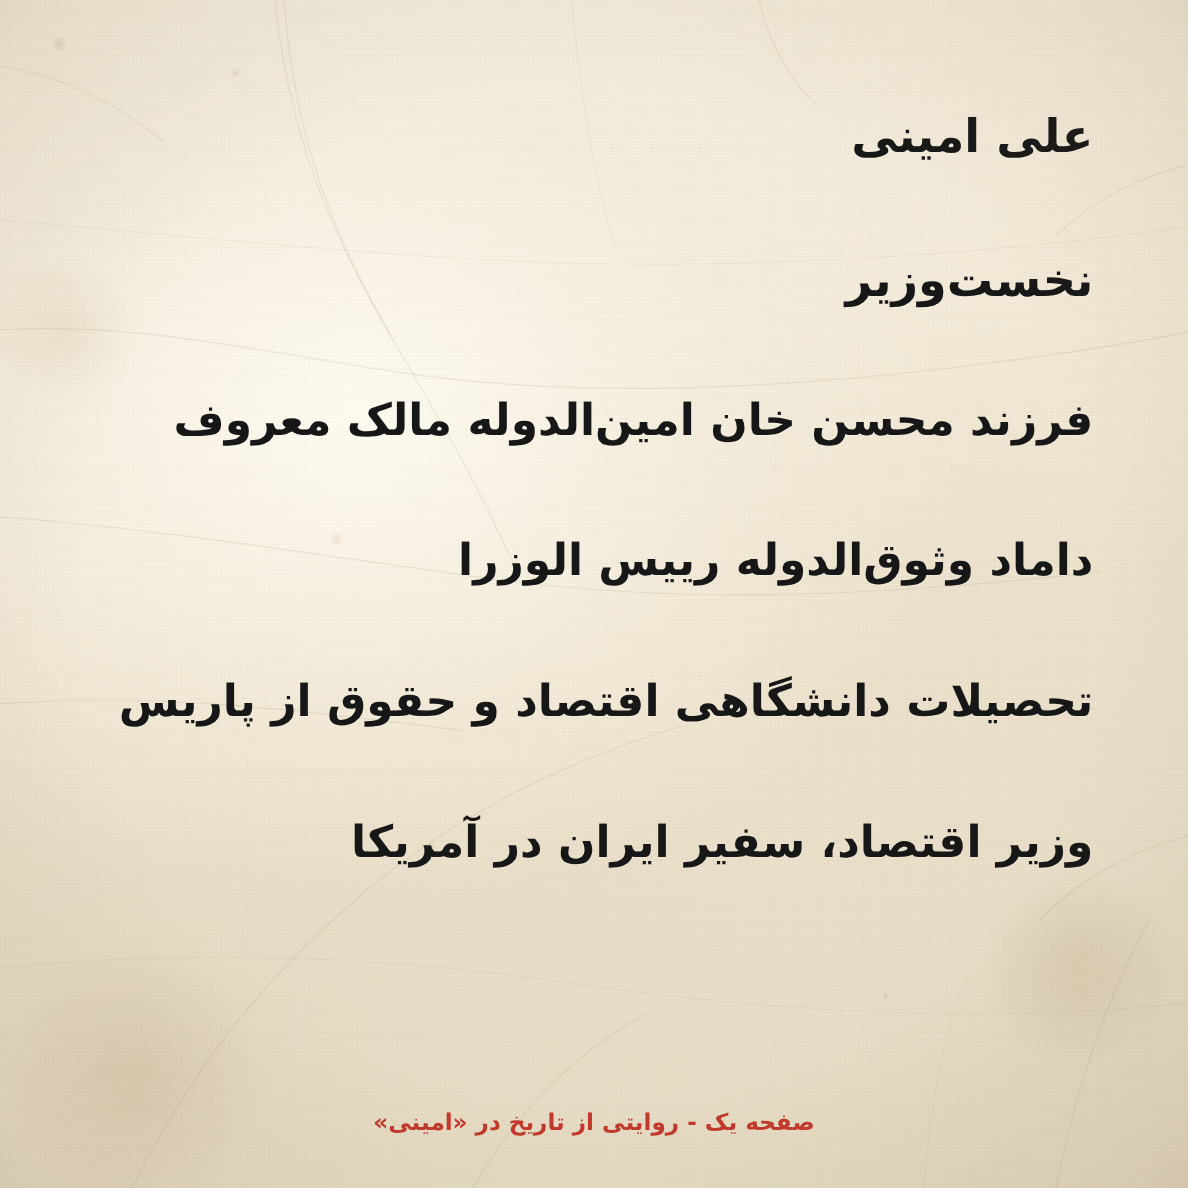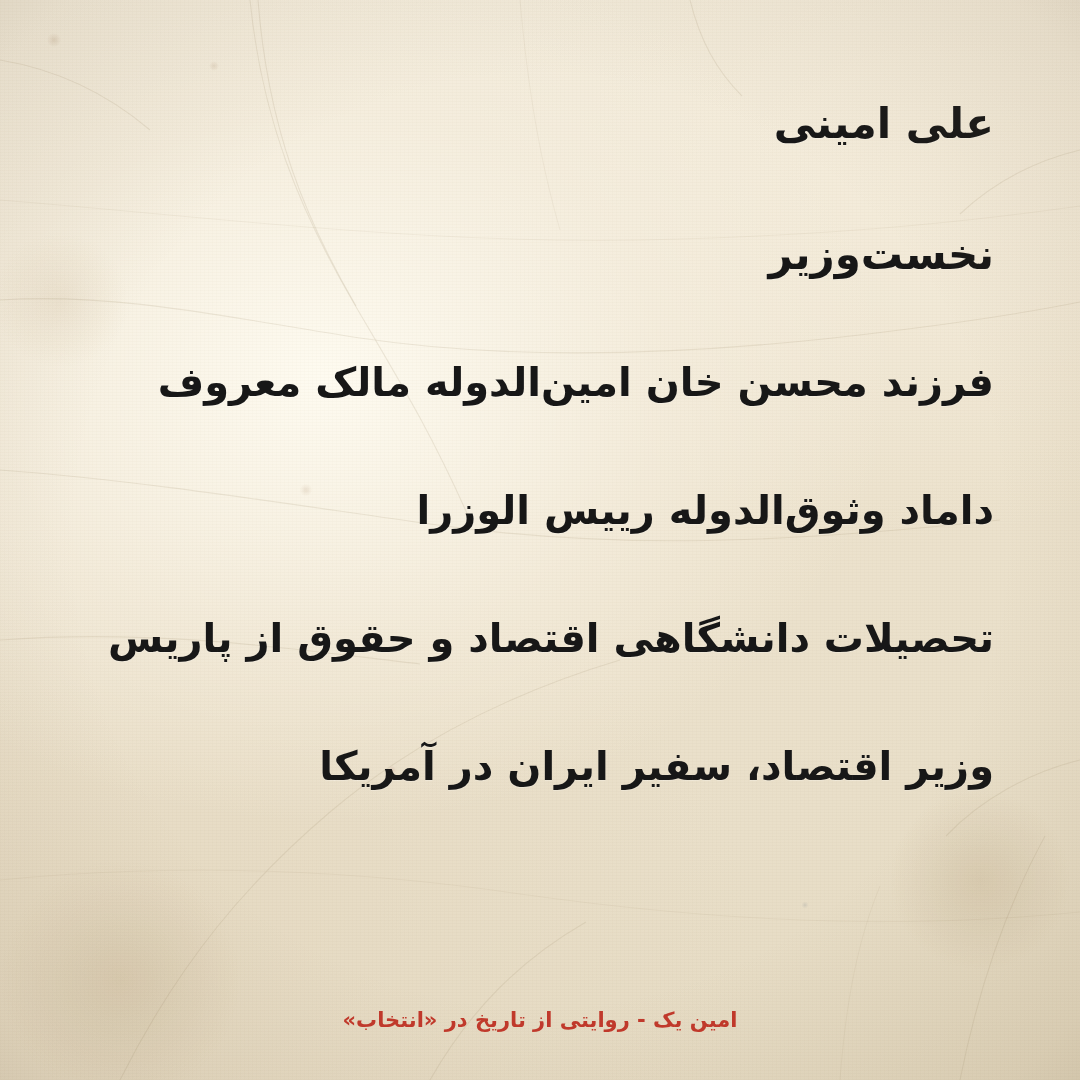--- a/index.html
+++ b/index.html
@@ -145,14 +145,14 @@
     <div class="line name">علی امینی</div>
     <div class="line role">نخست‌وزیر</div>
     <div class="line l3">فرزند محسن خان امین‌الدوله مالک معروف</div>
     <div class="line l4">داماد وثوق‌الدوله رییس الوزرا</div>
     <div class="line l5">تحصیلات دانشگاهی اقتصاد و حقوق از پاریس</div>
     <div class="line l6">وزیر اقتصاد، سفیر ایران در آمریکا</div>
   </div>
 
   <div class="vignette"></div>
 
-  <div class="footer">امین یک - روایتی از تاریخ در «انتخاب»</div>
+  <div class="footer">صفحه یک - روایتی از تاریخ در «امینی»</div>
 </div>
 
 </body></html>

